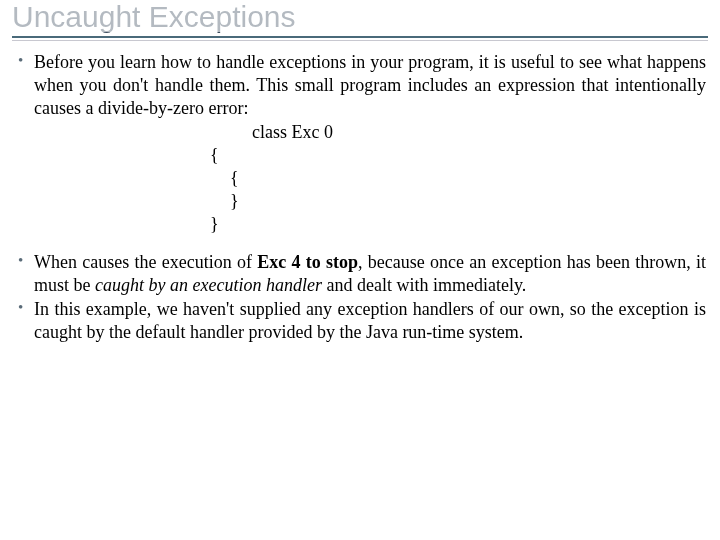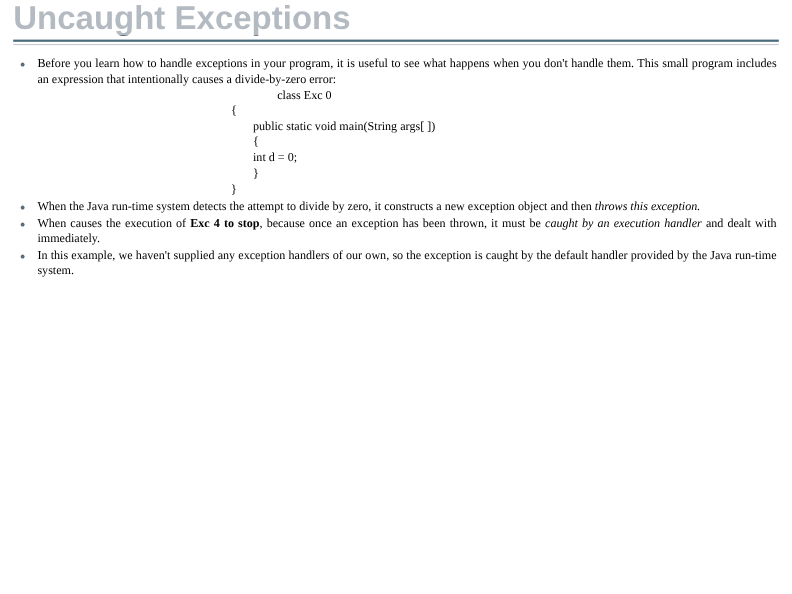--- a/index.html
+++ b/index.html
@@ -20,21 +20,21 @@
       top: 0;
       left: 0;
       right: 0;
       height: 32px;
       background: rgba(255, 255, 255, 0.62);
       z-index: 2;
     }
     .title {
       font-family: "Segoe UI", Arial, sans-serif;
       font-size: 30px;
-      font-weight: 700;
+      font-weight: 400;
       color: #3a4b5c;
       padding: 0 12px 2px 12px;
       letter-spacing: 0px;
       position: relative;
       z-index: 1;
     }
     .title-bar {
       position: relative;
       z-index: 3;
     }
@@ -43,21 +43,21 @@
       background: #4a6a7a;
       margin: 0 12px 2px 12px;
     }
     .title-subline {
       height: 1px;
       background: #c8c8d0;
       margin: 0 12px 10px 12px;
     }
     .content {
       padding: 0 14px 0 14px;
-      font-size: 11px;
+      font-size: 18px;
       line-height: 1.28;
       color: #000;
     }
     ul {
       list-style: none;
     }
     li {
       position: relative;
       padding-left: 20px;
       margin-bottom: 1px;
@@ -66,21 +66,21 @@
     li::before {
       content: "•";
       position: absolute;
       left: 4px;
       top: 0;
       color: #5a6b78;
       font-size: 15px;
     }
     .code-block {
       text-align: left;
-      margin: 1px 0 2px 0;
+      margin: 1px 0 15px 0;
     }
     .code-line-1 { padding-left: 218px; }
     .code-line-2 { padding-left: 176px; }
     .code-line-3 { padding-left: 196px; }
     .code-line-4 { padding-left: 196px; }
     .code-line-5 { padding-left: 196px; }
     .code-line-6 { padding-left: 196px; }
     .code-line-7 { padding-left: 196px; }
     .code-line-8 { padding-left: 176px; }
     .italic { font-style: italic; }
@@ -97,29 +97,24 @@
   <div class="title-subline"></div>
 </div>
 
 <div class="content">
   <ul>
     <li>
       <span>Before you learn how to handle exceptions in your program, it is useful to see what happens when you don't handle them. This small program includes an expression that intentionally causes a divide-by-zero error:</span>
       <div class="code-block">
         <div class="code-line-1">class Exc 0</div>
         <div class="code-line-2">{</div>
-        <div class="code-line-3">public static void main(String args[ ])</div>
         <div class="code-line-4">{</div>
-        <div class="code-line-5">int d = 0;</div>
         <div class="code-line-7">}</div>
         <div class="code-line-8">}</div>
       </div>
-    </li>
-    <li>
-      <span>When the Java run-time system detects the attempt to divide by zero, it constructs a new exception object and then </span><span class="italic">throws this exception.</span>
     </li>
     <li>
       <span>When causes the execution of </span><span class="bold">Exc 4 to stop</span><span>, because once an exception has been thrown, it must be </span><span class="italic">caught by an execution handler</span><span> and dealt with immediately.</span>
     </li>
     <li>
       <span>In this example, we haven't supplied any exception handlers of our own, so the exception is caught by the default handler provided by the Java run-time system.</span>
     </li>
   </ul>
 </div>
 

